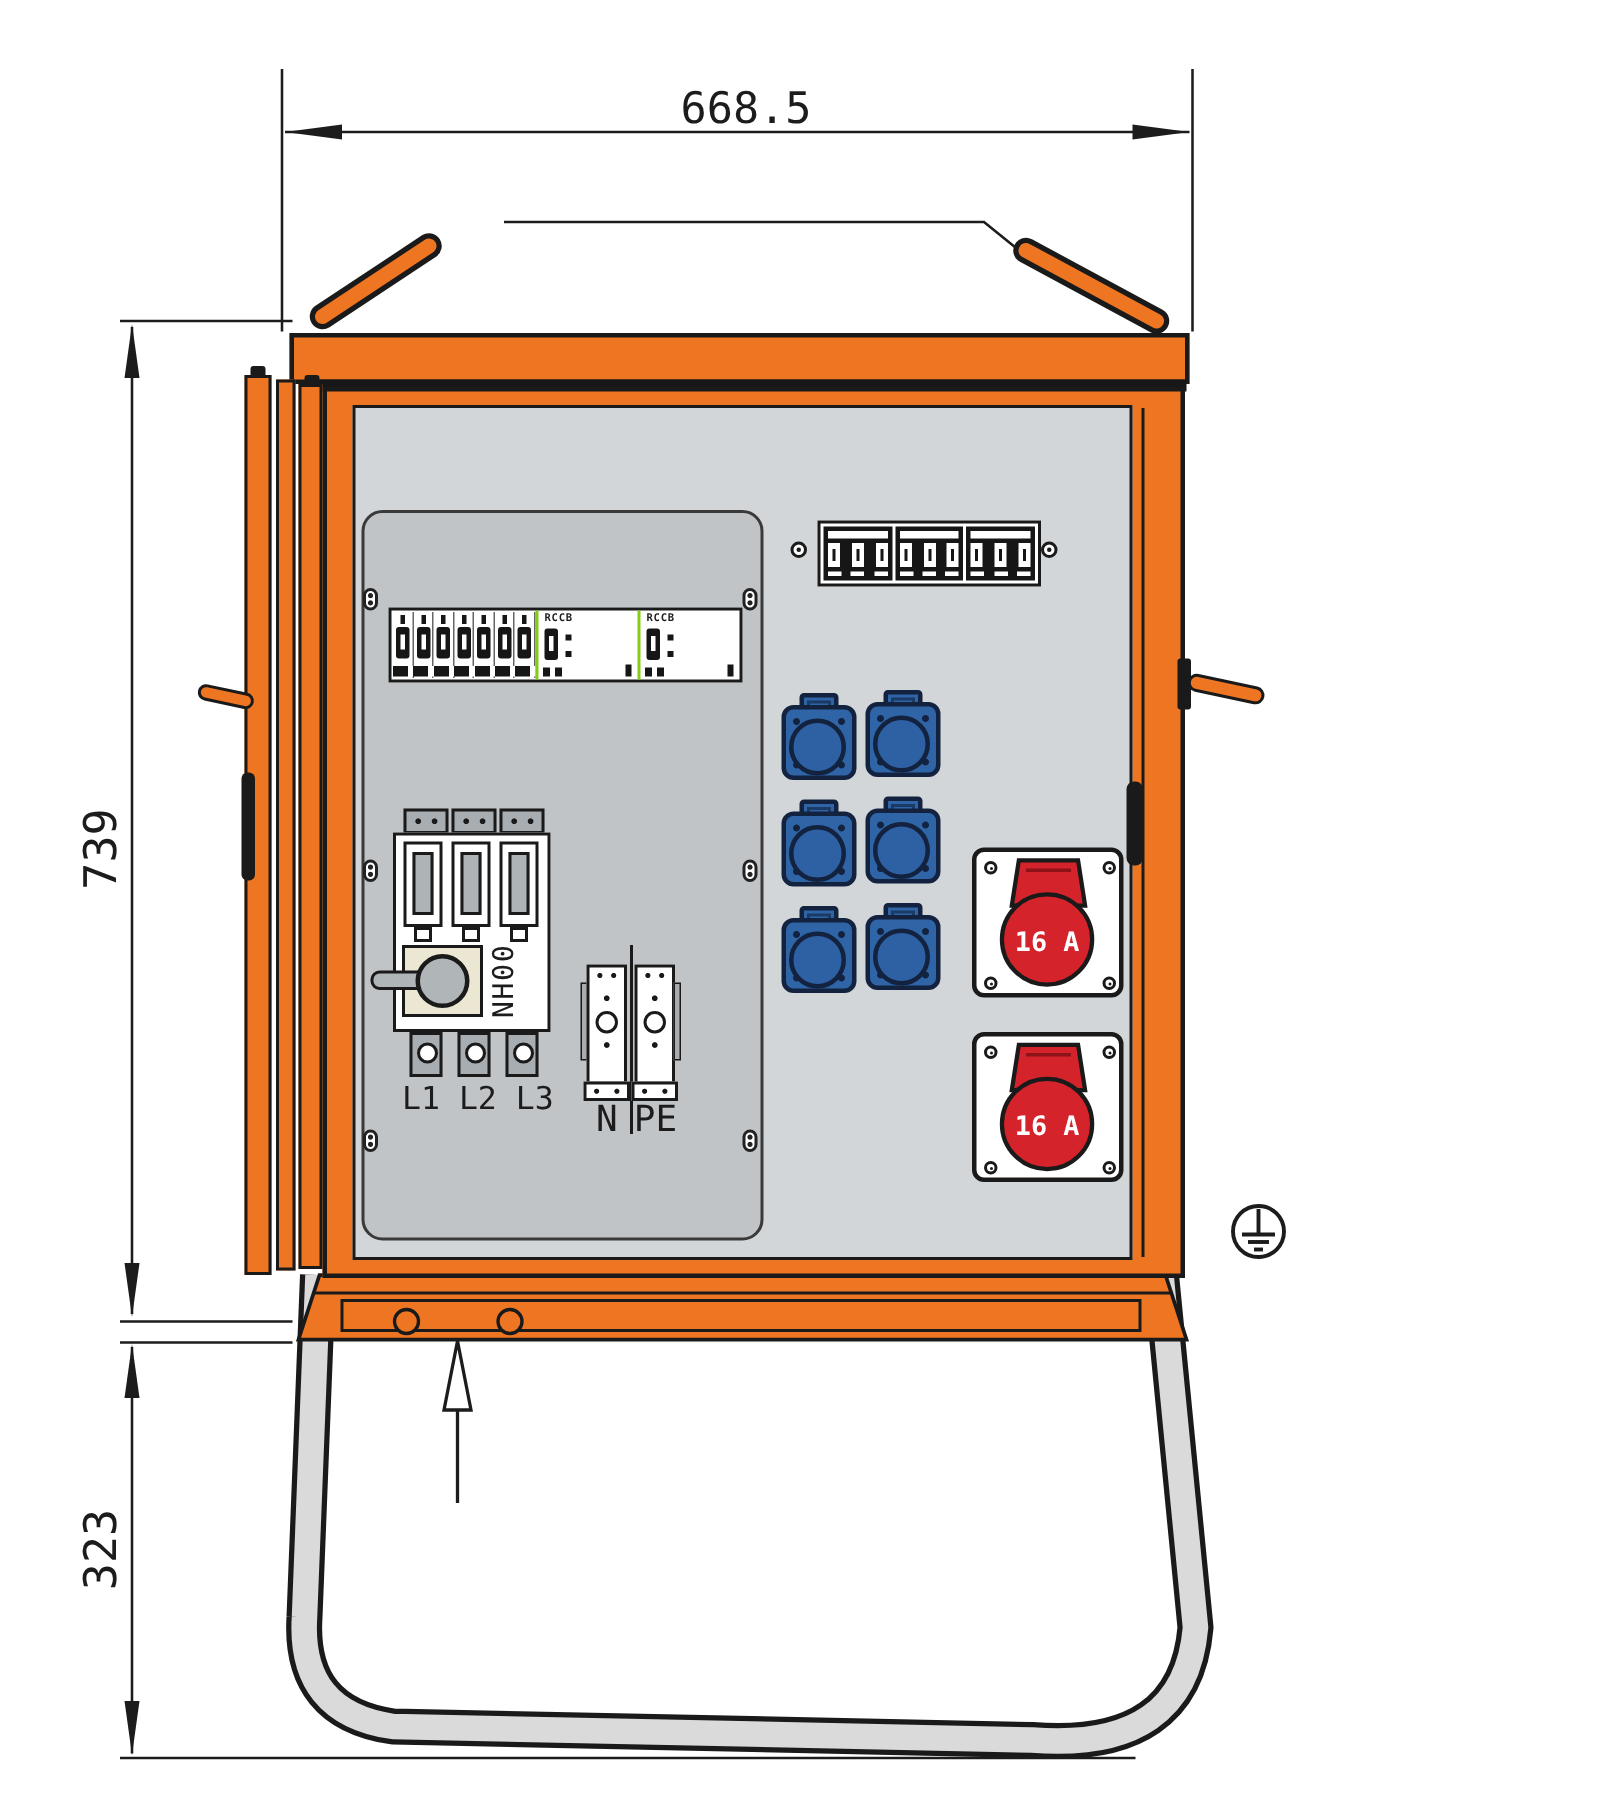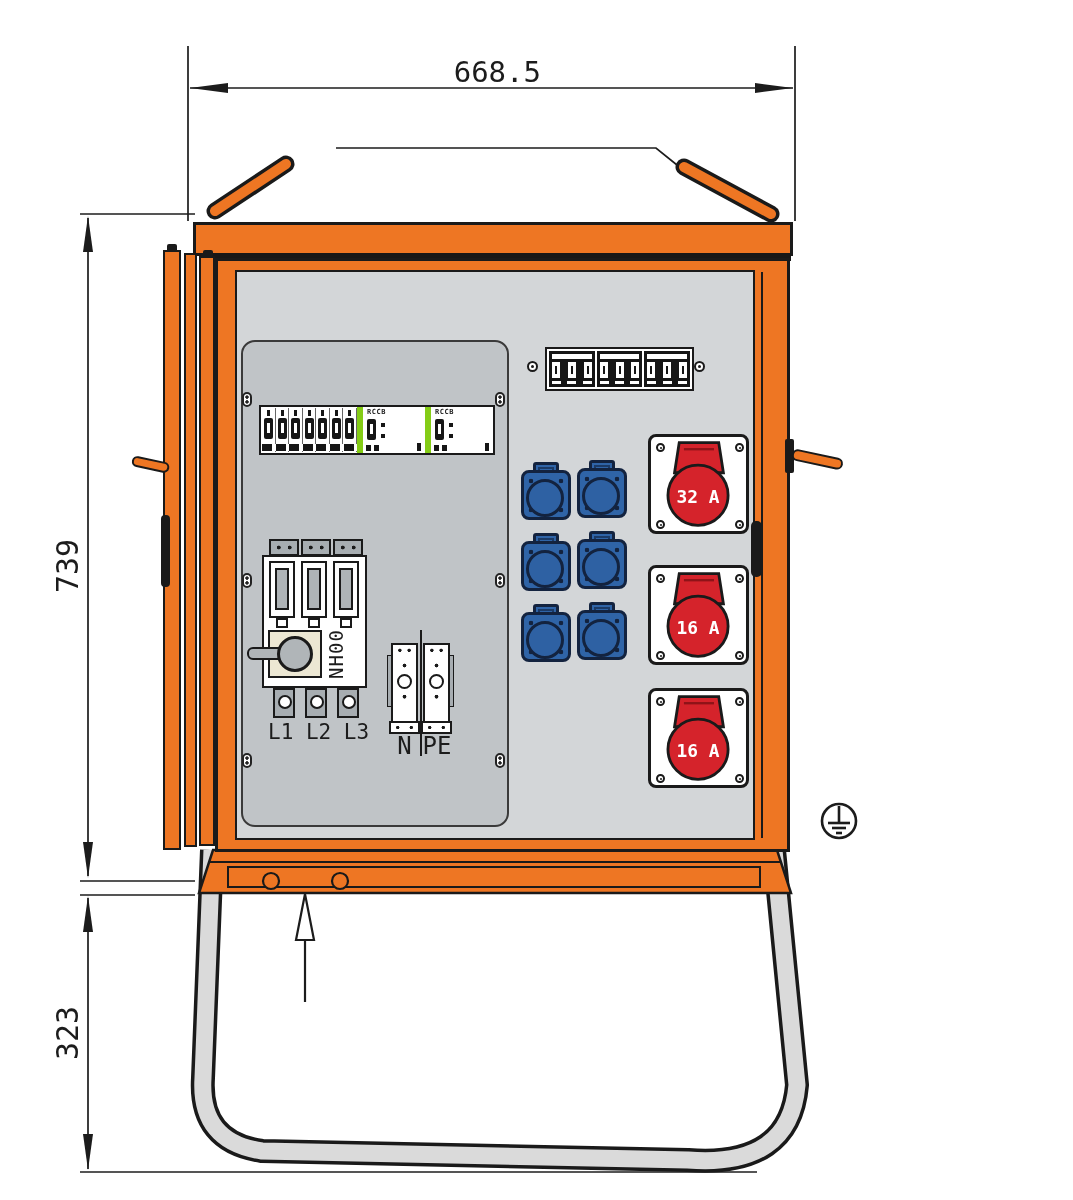--- a/index.html
+++ b/index.html
@@ -30,21 +30,21 @@
 
   
   .dinstrip{left:259px;top:405px;width:236px;height:50px;background:#fff;border:2px solid #1a1a1a}
   .mcb-area{position:absolute;left:1px;top:1px;width:95px;height:44px;display:flex}
   .mcb{flex:1;position:relative;border-right:1px solid #666}
   .mcb::before{content:"";position:absolute;left:5px;top:2px;width:3px;height:6px;background:#161616}
   .tog{position:absolute;left:2px;top:10px;width:9px;height:21px;background:#161616;border-radius:2px}
   .tog::after{content:"";position:absolute;left:3px;top:5px;width:3px;height:10px;background:#fff}
   .dashbar{position:absolute;left:1px;top:37px;width:95px;height:7px;
            background:repeating-linear-gradient(90deg,#161616 0 10px,#fff 10px 13.6px)}
-  .rccb{position:absolute;top:0;height:100%;border-left:6px solid #84cc16}
+  .rccb{position:absolute;top:0;height:100%;border-left:2px solid #84cc16}
   .rccb .lbl{position:absolute;left:4px;top:1px;font-size:7px;font-weight:bold;letter-spacing:.5px}
   .rccb .tog{left:4px;top:12px}
   .rccb .dot{position:absolute;width:4px;height:4px;background:#161616}
   .rccb .dash{position:absolute;left:3px;top:38px;width:16px;height:6px;
               background:repeating-linear-gradient(90deg,#161616 0 5px,#fff 5px 8px)}
   .rccb .nubr{position:absolute;right:2px;bottom:2px;width:4px;height:8px;background:#161616}
 
   
   .phasebox{left:545px;top:347px;width:149px;height:44px;background:#fff;border:2px solid #1a1a1a;
             display:flex;gap:2px;padding:2px}
@@ -319,32 +319,20 @@
       <div class="lid"></div>
       <div class="plate"></div>
       <div class="ring"></div>
     </div>
   <div class="bsock" style="left:577px;top:610px">
       <div class="lid"></div>
       <div class="plate"></div>
       <div class="ring"></div>
     </div>
 
-  <div class="cee" style="top:434px">
-    <svg viewBox="0 0 101 100">
-      <polygon points="30,6 72,6 77,38 25,38" fill="#d5232b" stroke="#1a1a1a" stroke-width="3"></polygon>
-      <line x1="35" y1="13" x2="67" y2="13" stroke="#8e1318" stroke-width="2.5"></line>
-      <circle cx="50" cy="62" r="32" fill="#d5232b" stroke="#1a1a1a" stroke-width="3"></circle>
-      <text x="50" y="70" text-anchor="middle" font-size="19" font-weight="bold" fill="#fff">32 A</text>
-    </svg>
-    <div class="screws" style="left:5px;top:6px"></div>
-      <div class="screws" style="left:84px;top:6px"></div>
-    <div class="screws" style="left:5px;top:83px"></div>
-      <div class="screws" style="left:84px;top:83px"></div>
-  </div>
   <div class="cee" style="top:565px">
     <svg viewBox="0 0 101 100">
       <polygon points="30,6 72,6 77,38 25,38" fill="#d5232b" stroke="#1a1a1a" stroke-width="3"></polygon>
       <line x1="35" y1="13" x2="67" y2="13" stroke="#8e1318" stroke-width="2.5"></line>
       <circle cx="50" cy="62" r="32" fill="#d5232b" stroke="#1a1a1a" stroke-width="3"></circle>
       <text x="50" y="70" text-anchor="middle" font-size="19" font-weight="bold" fill="#fff">16 A</text>
     </svg>
     <div class="screws" style="left:5px;top:6px"></div>
       <div class="screws" style="left:84px;top:6px"></div>
     <div class="screws" style="left:5px;top:83px"></div>

